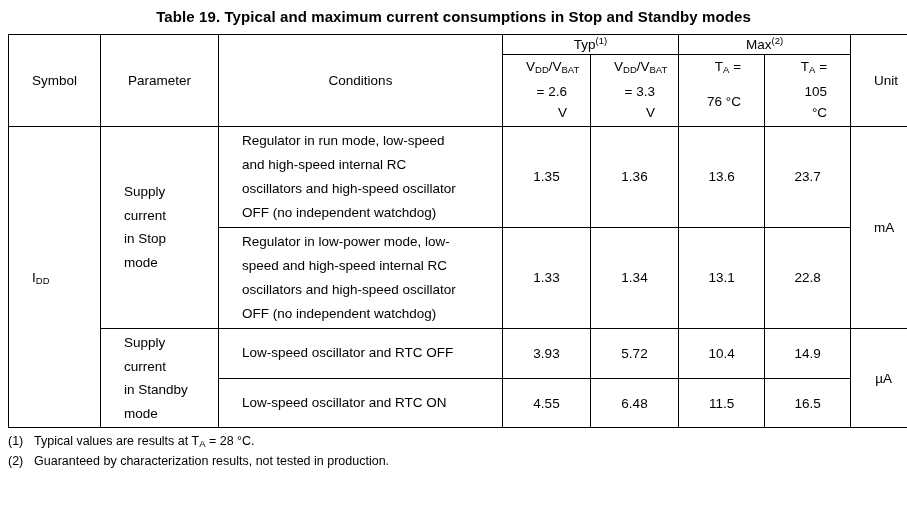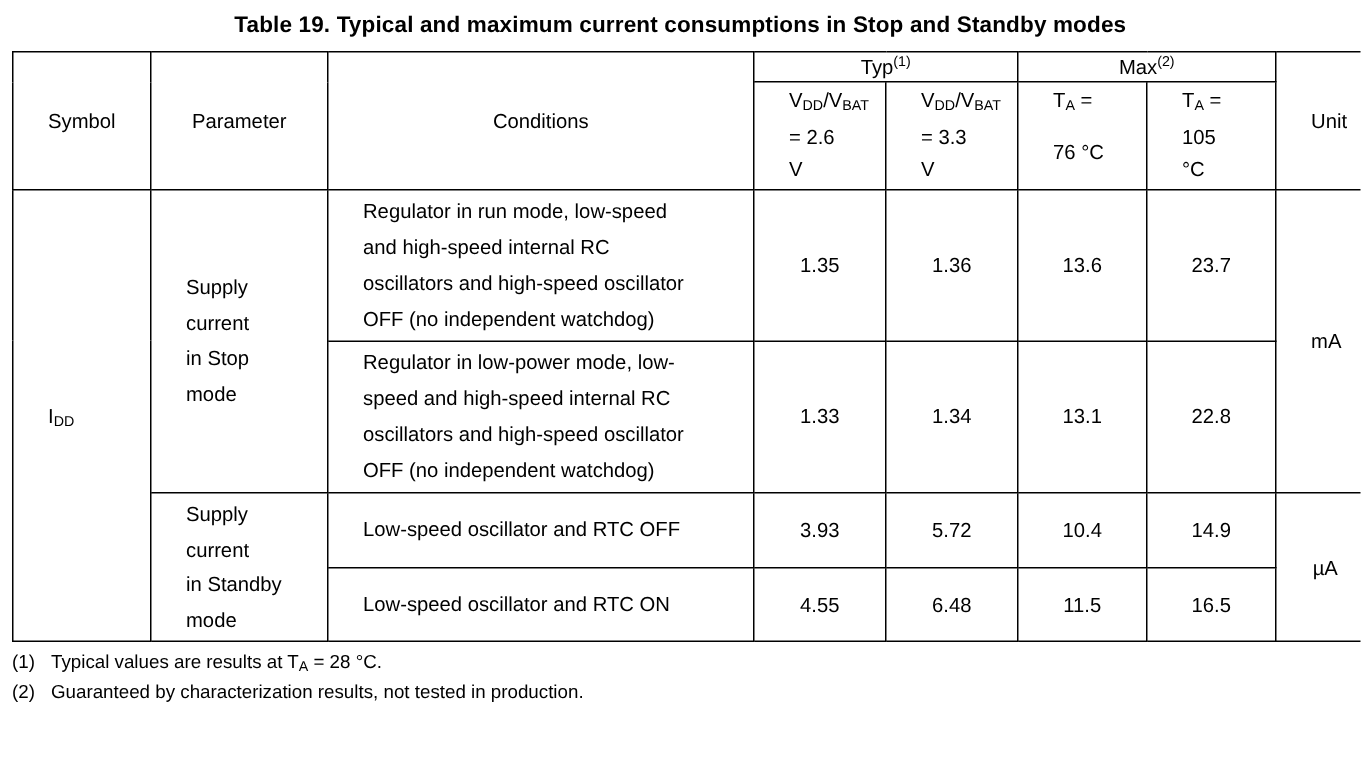--- a/index.html
+++ b/index.html
@@ -42,21 +42,21 @@
     vertical-align: middle;
     padding: 2px 23px;
   }
   .outer-top td, .outer-top th { border-top: 2px solid #000; }
   .hdr-cell {
     text-align: center;
     font-weight: bold;
     font-size: 14px;
   }
   .hdr-sub {
-    text-align: left;
+    text-align: right;
     font-weight: bold;
     font-size: 13px;
     line-height: 1.55;
   }
   .thick-bottom td, .thick-bottom th {
     border-bottom: 3px solid #000000;
   }
   .leftcol {
     text-align: left;
     font-size: 14px;

